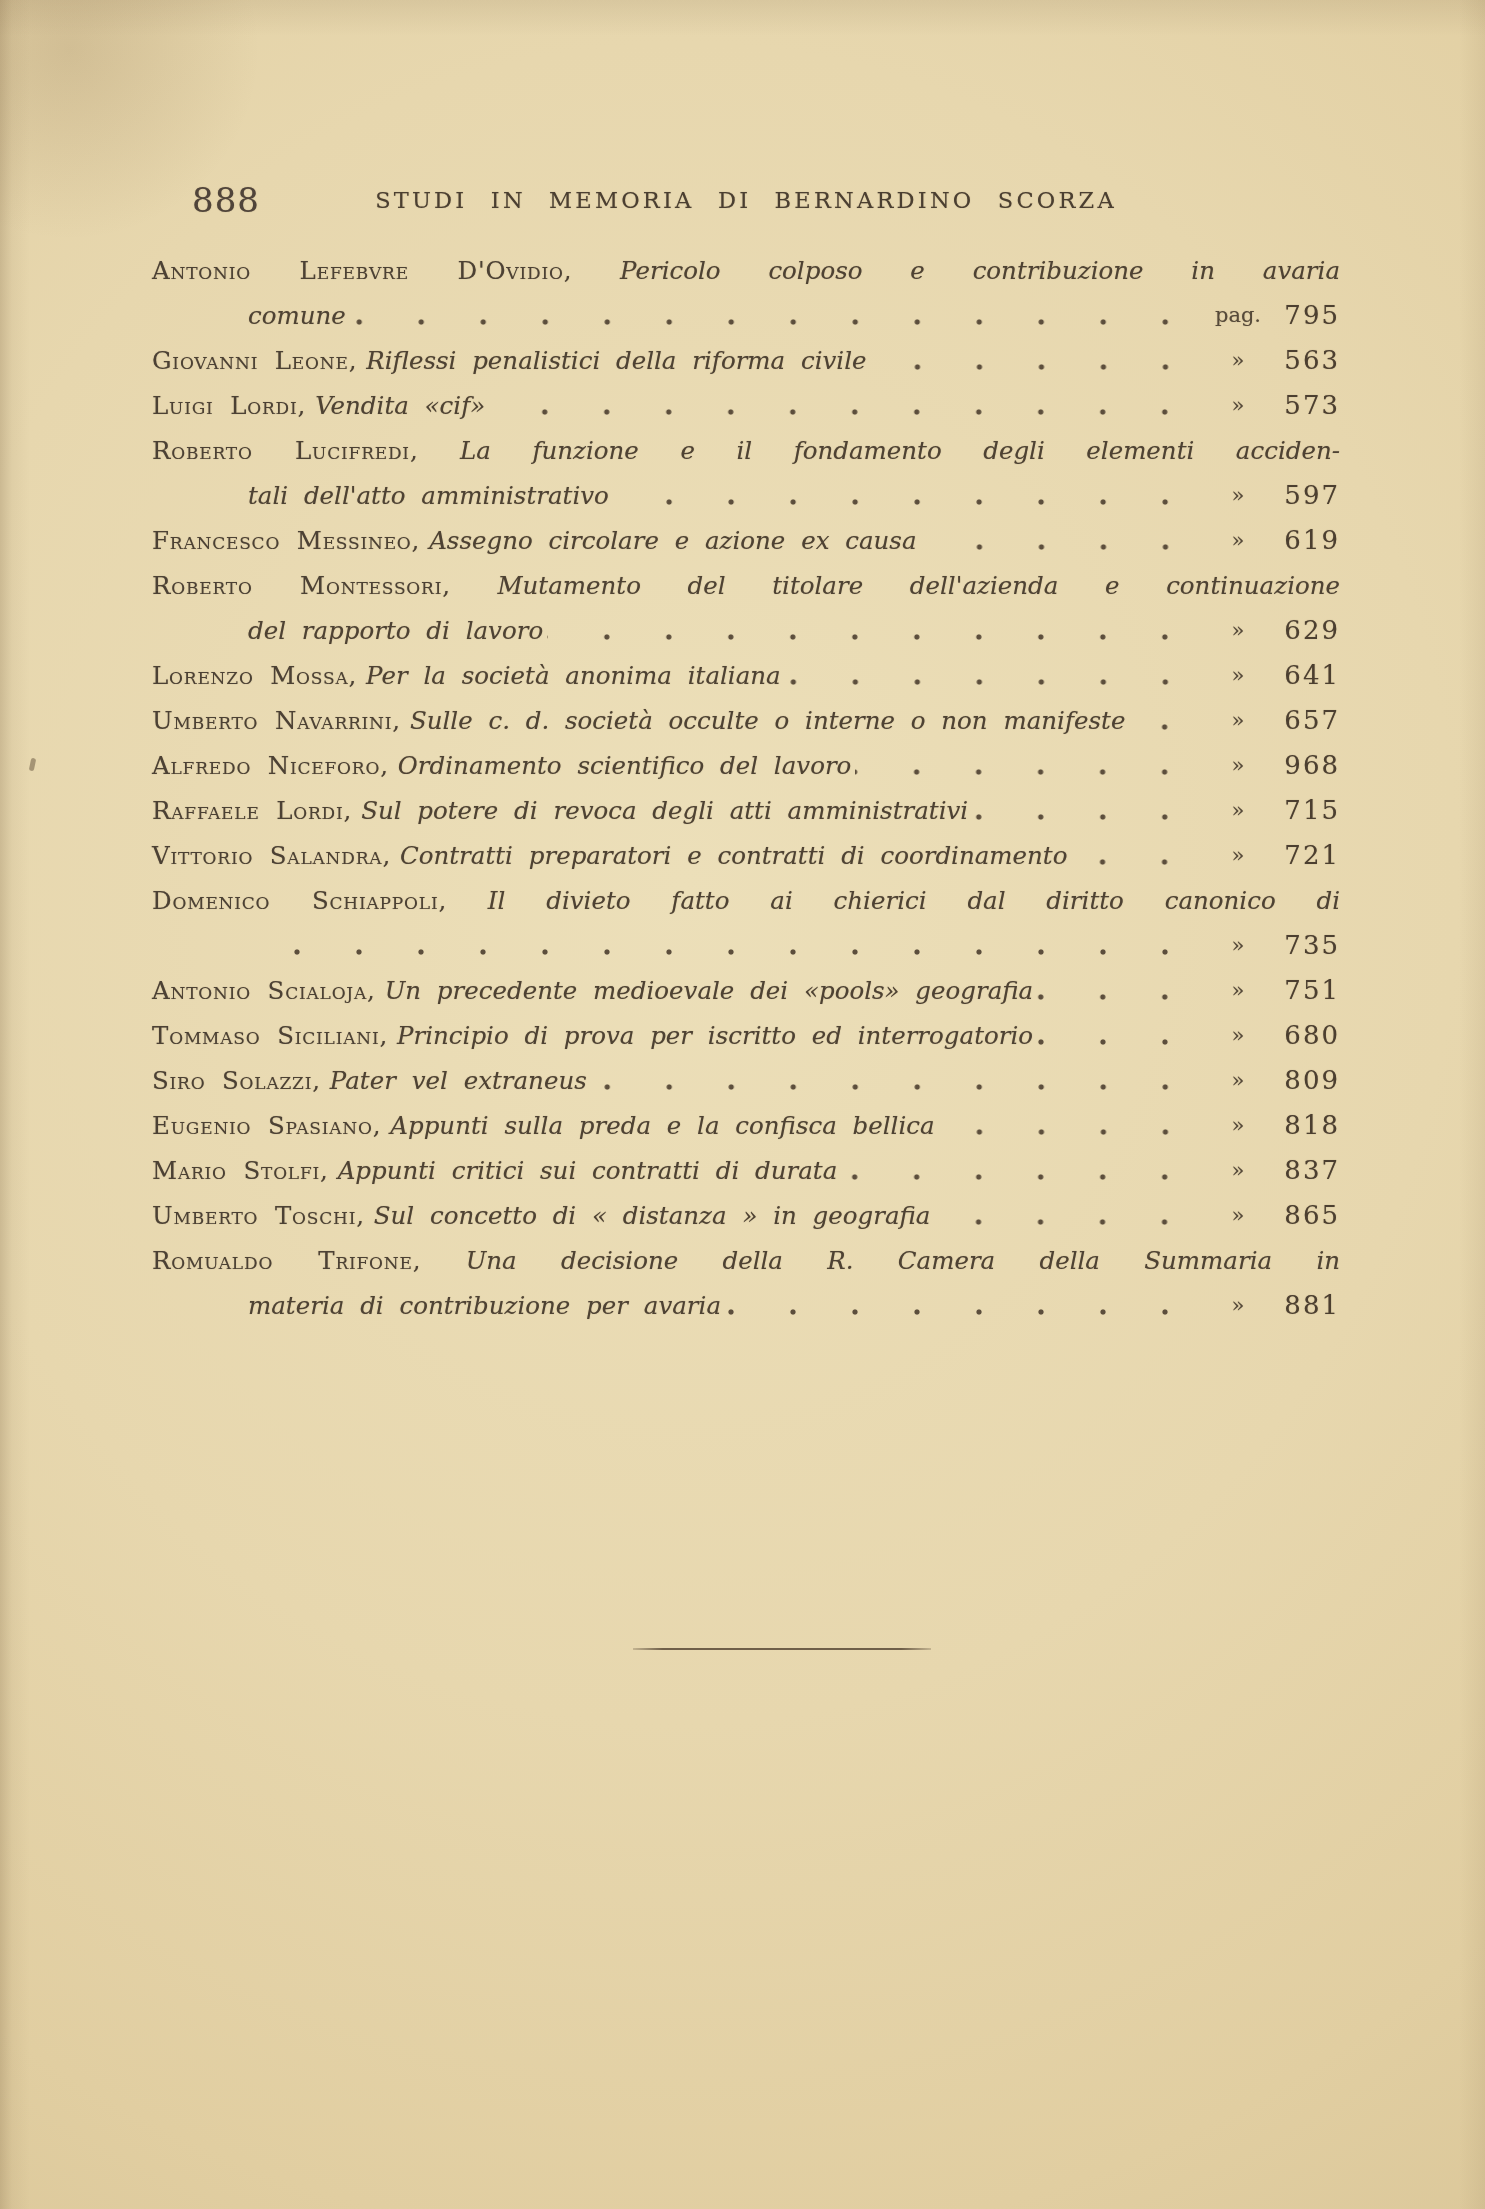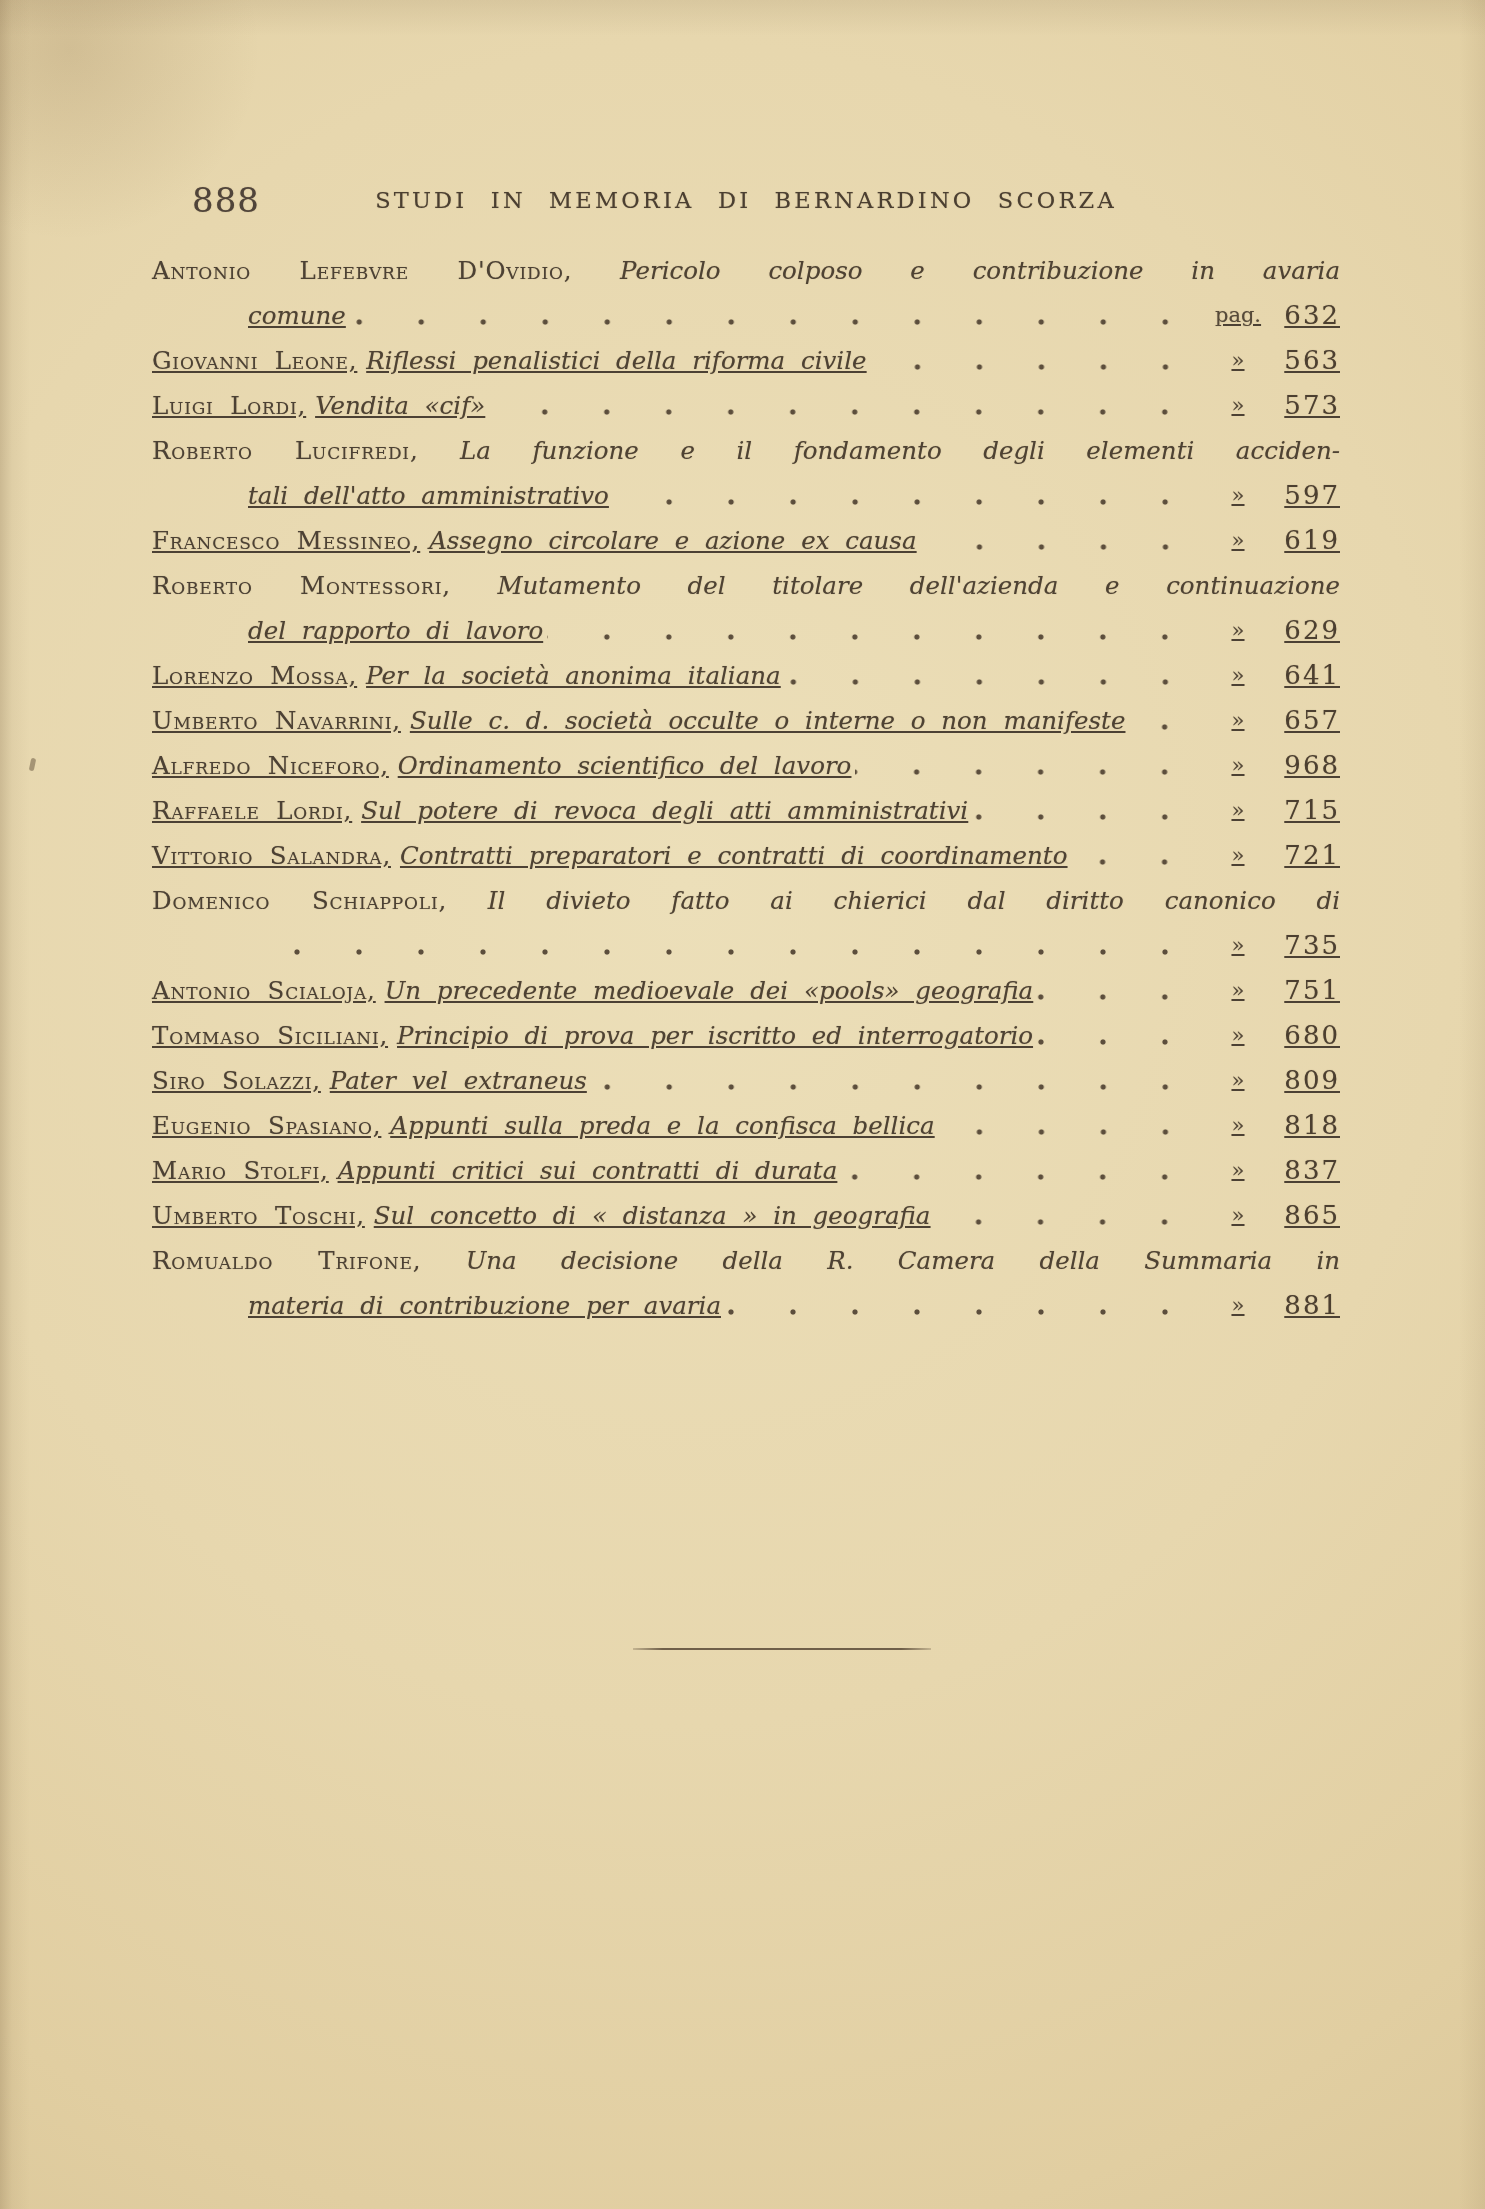--- a/index.html
+++ b/index.html
@@ -19,21 +19,21 @@
       radial-gradient(circle at 70px 50px, rgba(110,80,45,0.16), rgba(110,80,45,0) 190px),
       linear-gradient(270deg, rgba(92,66,36,0.08) 0px, rgba(92,66,36,0) 26px);
   }
   .content{position:absolute;left:152px;top:0;width:1188px;}
   .runhead{position:relative;height:45px;margin-top:178px;}
   .folio{position:absolute;left:40px;top:0;font-size:34px;line-height:45px;letter-spacing:1px;color:#50443a;}
   .rh-title{text-align:center;font-size:22.5px;line-height:45px;letter-spacing:3.2px;word-spacing:13px;color:#4b3f31;}
   .toc{margin-top:25px;font-size:24.5px;line-height:45px;word-spacing:8px;}
   .line{height:45px;}
   .firstline{text-align:justify;text-align-last:justify;}
-  .lastline{display:flex;align-items:flex-end;text-decoration:underline;}
+  .lastline{display:flex;align-items:flex-end;}
   .lastline .title{margin-left:9px;}
   .cont{padding-left:96px;}
   .cont .title{margin-left:0;}
   .author{font-variant:small-caps;letter-spacing:0.8px;white-space:nowrap;}
   .title{font-style:italic;color:#4e4233;white-space:nowrap;}
   .leader{
     flex:1 1 0;min-width:0;height:45px;margin:0 4px;
     background-image:radial-gradient(circle at 31px 29px, rgba(80,66,50,0.92) 2.1px, rgba(80,66,50,0) 3.1px);
     background-size:62px 45px;background-repeat:repeat-x;background-position:right 6px top 0;
   }
@@ -62,21 +62,21 @@
 
       <div class="entry">
         <div class="line firstline">
           <span class="author">Antonio Lefebvre D'Ovidio,</span>
           <span class="title">Pericolo colposo e contribuzione in avaria</span>
         </div>
         <div class="line lastline cont">
           <span class="title">comune</span>
           <span class="leader"></span>
           <span class="ref">pag.</span>
-          <span class="pagenum">632</span>
+          <span class="pagenum">795</span>
         </div>
       </div>
 
       <div class="entry">
         <div class="line lastline">
           <span class="author">Giovanni Leone,</span>
           <span class="title">Riflessi penalistici della riforma civile</span>
           <span class="leader"></span>
           <span class="ref">»</span>
           <span class="pagenum">563</span>

